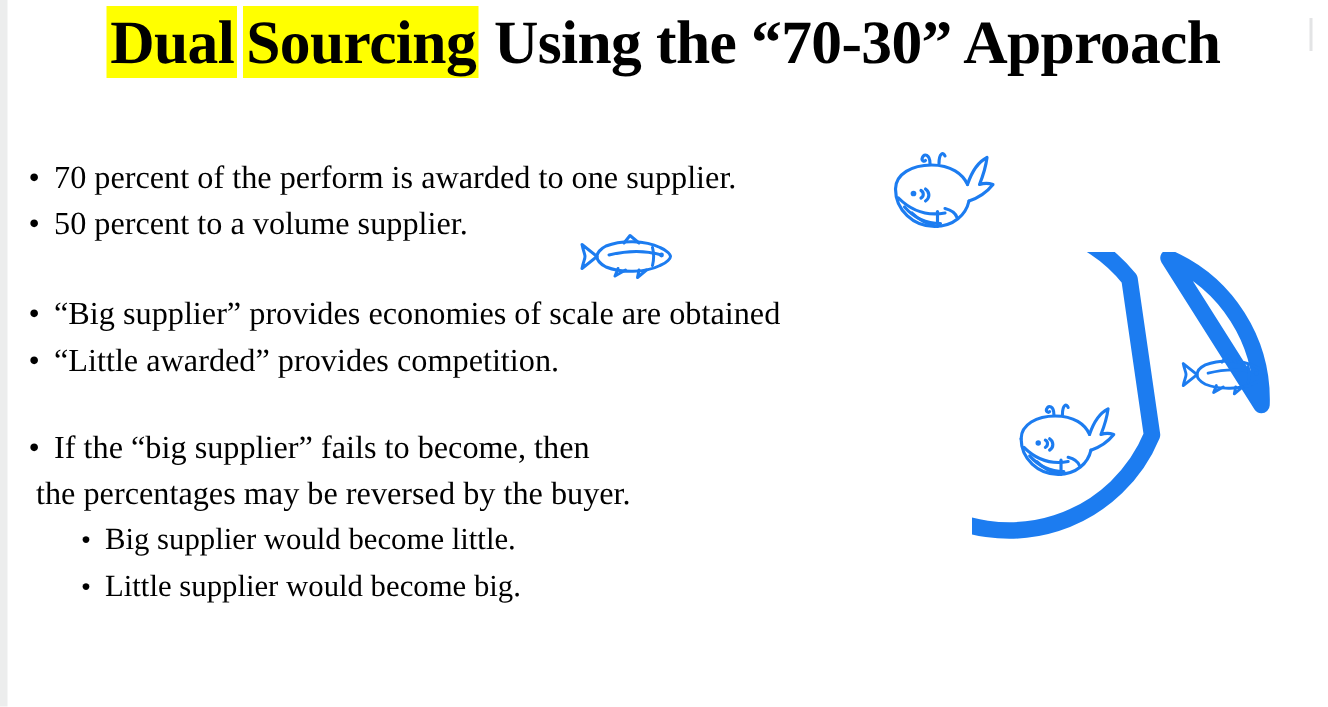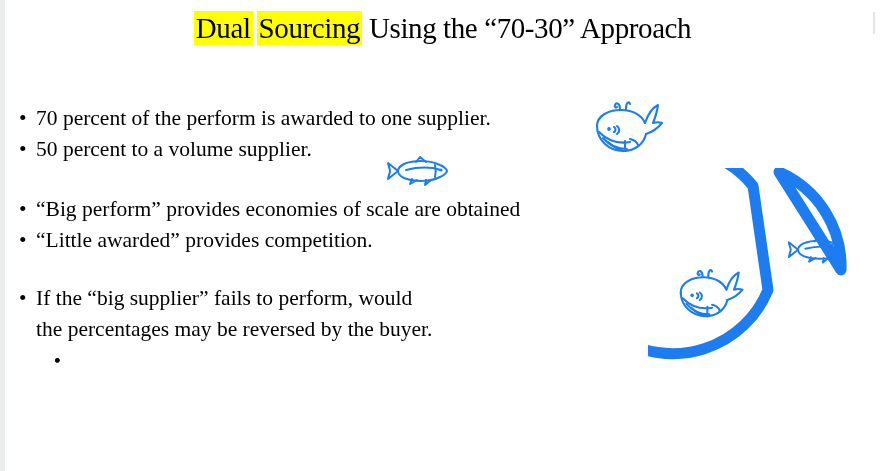--- a/index.html
+++ b/index.html
@@ -33,23 +33,23 @@
     width: 2px; height: 22px;
     background: #e3e4e5;
   }
 
   
   #title {
     position: absolute;
     left: 0; top: 6px;
     width: 885px;
     text-align: center;
-    font-size: 29px;
+    font-size: 41px;
     line-height: 44px;
-    font-weight: normal;
+    font-weight: bold;
     letter-spacing: -0.4px;
     white-space: nowrap;
     font-family: "Liberation Serif", "DejaVu Serif", serif;
   }
   #title .hl {
     background: #ffff00;
     padding: 1px 2px;
   }
   #title .gap { display: inline-block; width: 4px; }
 
@@ -66,21 +66,21 @@
     line-height: 31px;
     margin: 0;
     white-space: nowrap;
   }
   .line .bullet {
     position: absolute;
     left: 19px; top: 0;
     font-size: 21.5px;
     line-height: 31px;
   }
-  .line.cont { padding-left: 36px; }
+  .line.cont { padding-left: 24px; }
   .sub {
     position: relative;
     padding-left: 70px;
     font-size: 20.5px;
     line-height: 31px;
     margin: 0;
     white-space: nowrap;
   }
   .sub .bullet {
     position: absolute;
@@ -117,43 +117,43 @@
       <span class="bullet">•</span><b>70 percent</b><span> of the perform is awarded to one supplier.</span>
     </p>
 
     <p class="line">
       <span class="bullet">•</span><b>50 percent</b><span> to a volume supplier.</span>
     </p>
 
     <div class="spacer-a"></div>
 
     <p class="line">
-      <span class="bullet">•</span><b>“Big perform”</b><span> provides economies of scale are obtained</span>
+      <span class="bullet">•</span><b>“Big supplier”</b><span> provides economies of scale are obtained</span>
     </p>
 
     <p class="line">
       <span class="bullet">•</span><b>“Little awarded</b><span>”</span><span> provides competition.</span>
     </p>
 
     <div class="spacer-b"></div>
 
     <p class="line">
-      <span class="bullet">•</span><b>If</b><span> the </span><b>“big supplier” fails</b><span> to perform, would</span>
+      <span class="bullet">•</span><b>If</b><span> the </span><b>“big supplier” fails</b><span> to become, then</span>
     </p>
 
     <p class="line cont">
       <span>the </span><b>percentages may be reversed</b><span> by the buyer.</span>
     </p>
 
     <p class="sub">
-      <span class="bullet">•</span>
+      <span class="bullet">•</span><span>Big supplier would become little.</span>
     </p>
 
     <p class="sub">
-      <span class="bullet">•</span>
+      <span class="bullet">•</span><span>Little supplier would become big.</span>
     </p>
 
   </div>
 
   <div class="gfx" id="whale-top">
     <svg width="72" height="62" viewBox="0 0 72 62" fill="none" stroke="#1c7cf0" stroke-width="2.1" stroke-linecap="round" stroke-linejoin="round">
 
       <path d="M5 30 C5 20 16 14 29 14 C42 14 50 20 53 27"></path>
       <path d="M5 30 C5 44 17 55 31 55 C44 55 52 47 54 38"></path>
 

